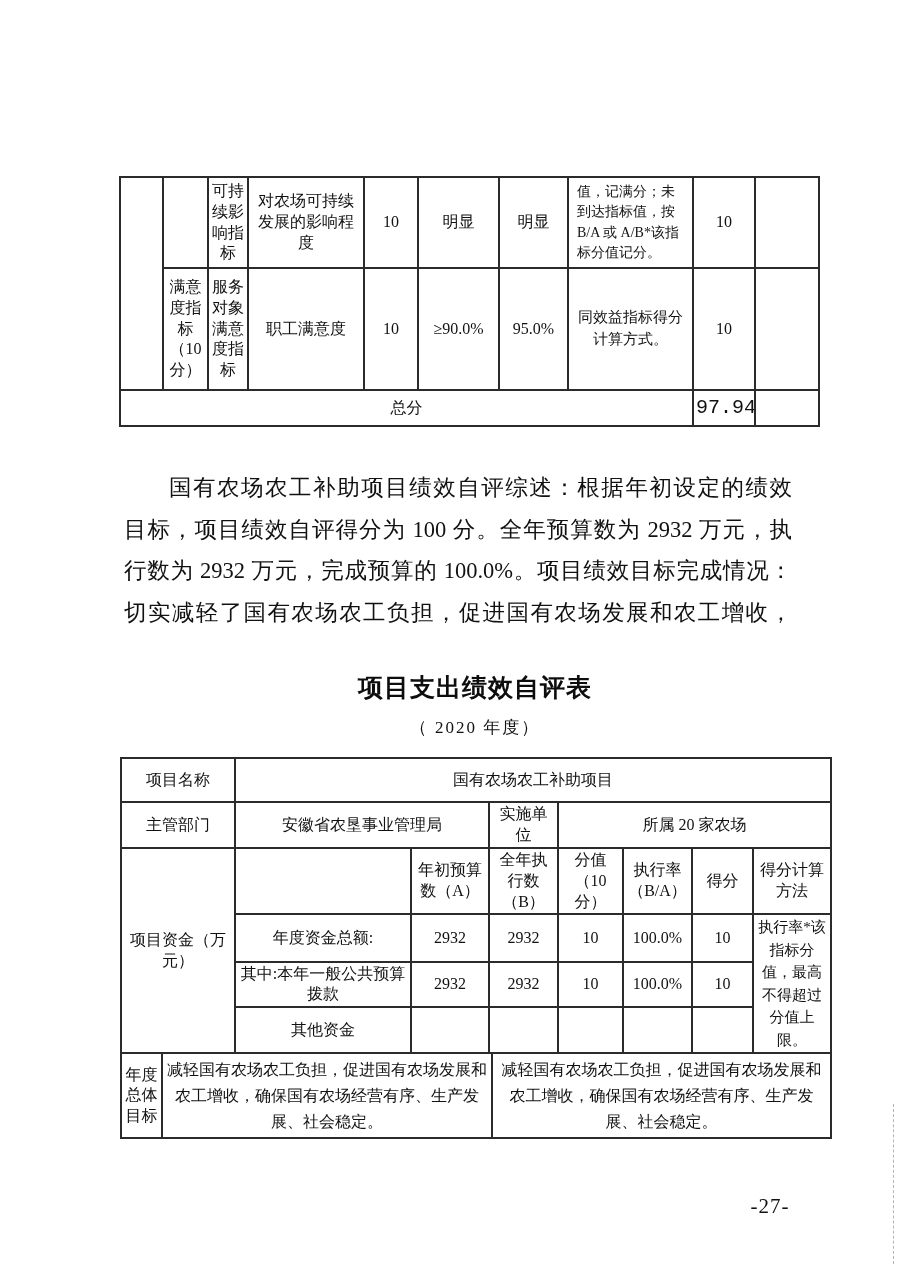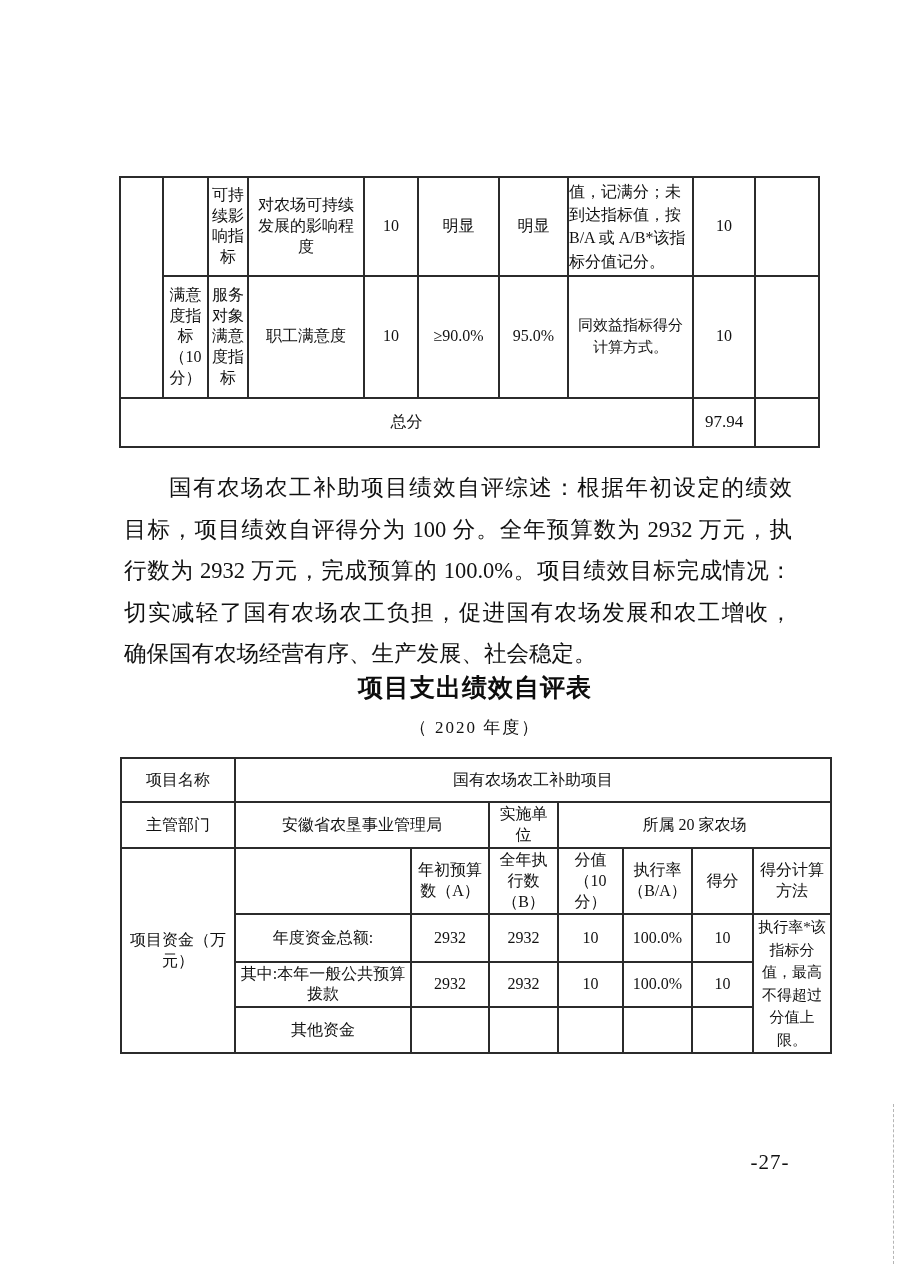--- a/index.html
+++ b/index.html
@@ -11,21 +11,21 @@
   
   table{border-collapse:collapse;table-layout:fixed;}
   td{
     border:2px solid #2b2b2b;
     text-align:center;vertical-align:middle;
     font-size:16px;line-height:1.3;padding:1px 2px;
     overflow:hidden;
   }
   
   .tbl1{position:absolute;left:119px;top:176px;width:699px;}
-  .tbl1 td.method-left{font-size:16px;text-align:left;padding:2px 0;line-height:1.45;}
+  .tbl1 td.method-left{font-size:14px;text-align:left;padding:2px 8px;line-height:1.45;}
   .tbl1 td.method-center{font-size:15px;line-height:1.45;}
   .tbl1 .narrow{letter-spacing:0;}
   
   .summary{
     position:absolute;left:124px;top:467px;width:668px;
     font-size:22.5px;line-height:41.5px;white-space:nowrap;
   }
   .summary .line{height:41.5px;}
   .summary .line.just{text-align:justify;text-align-last:justify;white-space:normal;}
   .summary .line.first{text-indent:45px;}
@@ -40,21 +40,21 @@
     font-size:17px;letter-spacing:2px;margin-top:10px;
   }
   
   .tbl2-wrap{position:absolute;left:120px;top:757px;width:710px;}
   .tbl2-wrap table{width:710px;}
   .tbl2-wrap table + table{margin-top:-2px;}
   .tbl2-wrap td.small{font-size:15px;line-height:1.5;}
   .tbl2-wrap td.goal-text{font-size:16px;line-height:1.6;padding:3px 4px;}
   
   .page-num{
-    position:absolute;left:710px;top:1150px;width:120px;text-align:center;
+    position:absolute;left:710px;top:1194px;width:120px;text-align:center;
     font-size:21px;letter-spacing:1px;
   }
   .scan-line{
     position:absolute;left:893px;top:1104px;width:0;height:160px;
     border-left:1px dashed #b5b5b5;
   }
 </style>
 </head>
 <body>
 
@@ -88,34 +88,33 @@
     <td class="narrow">满意度指标（10分）</td>
     <td class="narrow">服务对象满意度指标</td>
     <td>职工满意度</td>
     <td>10</td>
     <td>≥90.0%</td>
     <td>95.0%</td>
     <td class="method-center">同效益指标得分计算方式。</td>
     <td>10</td>
     <td></td>
   </tr>
-  <tr style="height:49px;">
+  <tr style="height:36px;">
     <td colspan="8">总分</td>
-    <td style="font-size:17px;">97.94</td>
+    <td style="font-size:20px;font-family:Liberation Mono, monospace;">97.94</td>
     <td></td>
   </tr>
 </tbody>
   </table>
 
 <div class="summary">
   <div class="line just first">国有农场农工补助项目绩效自评综述：根据年初设定的绩效</div>
   <div class="line just">目标，项目绩效自评得分为 100 分。全年预算数为 2932 万元，执</div>
   <div class="line just">行数为 2932 万元，完成预算的 100.0%。项目绩效目标完成情况：</div>
   <div class="line just">切实减轻了国有农场农工负担，促进国有农场发展和农工增收，</div>
-  <div class="line">确保国有农场经营有序、生产发展、社会稳定。</div>
 </div>
 
 <div class="sec-title">项目支出绩效自评表</div>
 <div class="sec-sub">（ 2020 年度）</div>
 
 <div class="tbl2-wrap">
 
   <table>
     <colgroup>
       <col style="width:114px">
@@ -180,17 +179,31 @@
       <td>其他资金</td>
       <td></td>
       <td></td>
       <td></td>
       <td></td>
       <td></td>
     </tr>
   </tbody>
     </table>
 
+  <table>
+    <colgroup>
+      <col style="width:41px">
+        <col style="width:330px">
+        <col style="width:339px">
+    </colgroup>
+    <tbody>
+        <tr style="height:82px;">
+      <td style="padding:1px 1px;">年度总体目标</td>
+      <td class="goal-text">减轻国有农场农工负担，促进国有农场发展和农工增收，确保国有农场经营有序、生产发展、社会稳定。</td>
+      <td class="goal-text">减轻国有农场农工负担，促进国有农场发展和农工增收，确保国有农场经营有序、生产发展、社会稳定。</td>
+    </tr>
+  </tbody>
+    </table>
 
 </div>
 
 <div class="page-num">-27-</div>
 <div class="scan-line"></div>
 
 </body></html>

